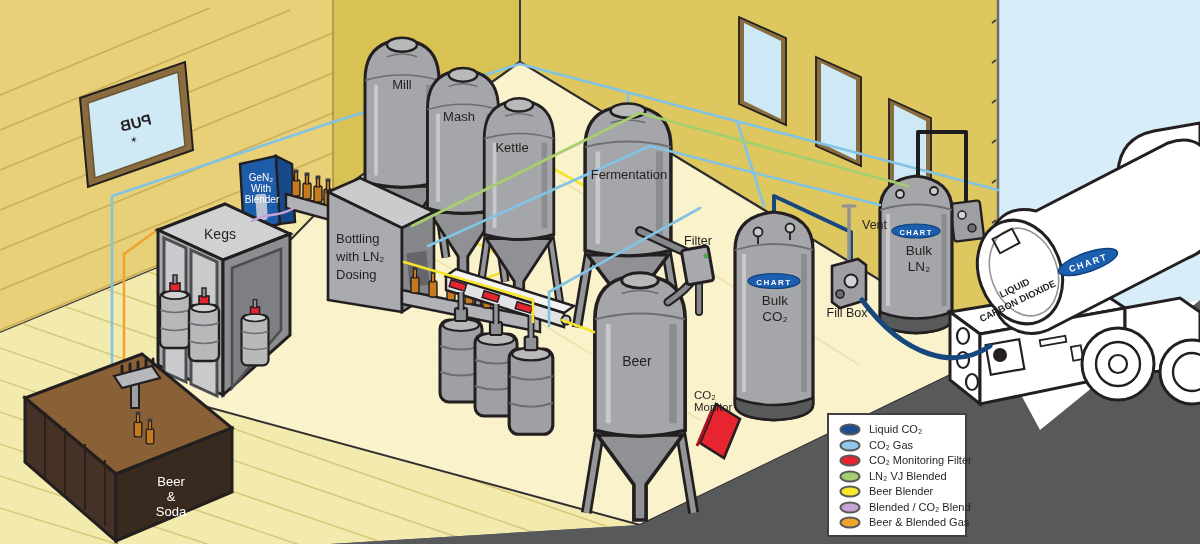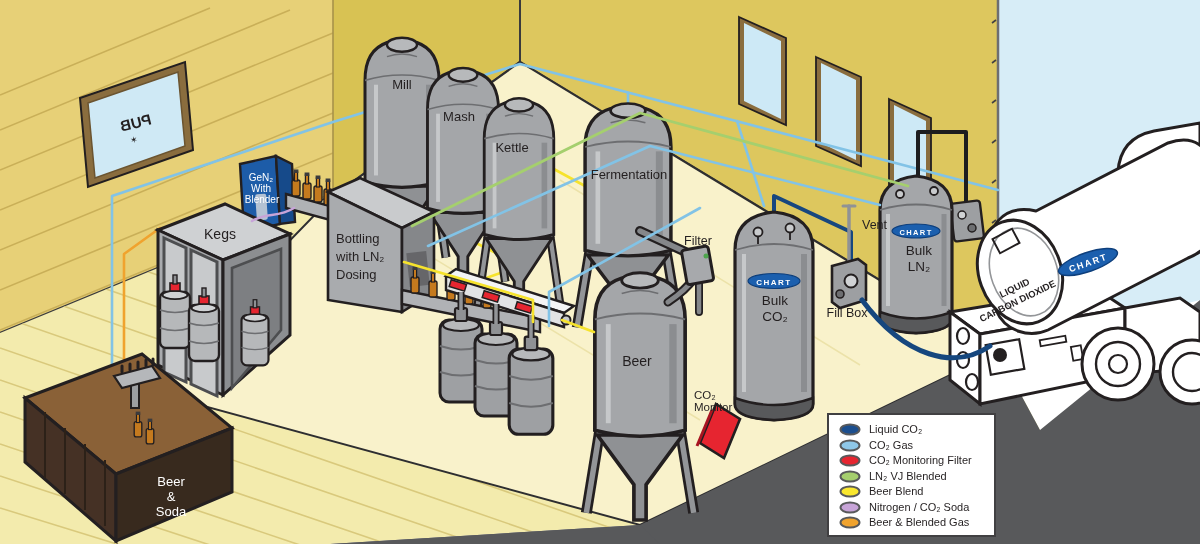--- a/index.html
+++ b/index.html
@@ -5,21 +5,21 @@
   html,body{margin:0;padding:0;background:#ffffff;}
   #stage{position:relative;width:1200px;height:544px;overflow:hidden;
          font-family:"Liberation Sans","DejaVu Sans",sans-serif;background:#fff;}
   #scene{position:absolute;left:0;top:0;}
   text{font-family:"Liberation Sans","DejaVu Sans",sans-serif;fill:#231f20;}
   .lbl{font-size:13px;}
   .lbl-sm{font-size:12.5px;}
   .lbl-xs{font-size:11.5px;}
   .lbl-lg{font-size:14px;}
   .white{fill:#ffffff;}
-  #legend{position:absolute;left:827px;top:413px;width:169px;height:124px;
+  #legend{position:absolute;left:827px;top:413px;width:140px;height:124px;
           background:#ffffff;border:2px solid #414042;box-sizing:border-box;
           padding:7px 6px 5px 10px;display:flex;flex-direction:column;justify-content:space-between;}
   .legend-row{display:flex;align-items:center;gap:8px;height:15px;}
   .legend-row span{font-size:11px;color:#231f20;white-space:nowrap;line-height:1;}
   .swatch{flex:0 0 auto;display:block;}
 </style>
 </head>
 <body>
 
 <div id="stage">
@@ -368,27 +368,27 @@
   <div class="legend-row">
     <svg class="swatch" width="22" height="13">
           <ellipse cx="11" cy="6.5" rx="9.5" ry="5" stroke="#58595b" stroke-width="2" fill="#a5cf6e"></ellipse>
         </svg>
     <span>LN₂ VJ Blended</span>
   </div>
   <div class="legend-row">
     <svg class="swatch" width="22" height="13">
           <ellipse cx="11" cy="6.5" rx="9.5" ry="5" stroke="#58595b" stroke-width="2" fill="#f9e72e"></ellipse>
         </svg>
-    <span>Beer Blend</span>
+    <span>Beer Blender</span>
   </div>
   <div class="legend-row">
     <svg class="swatch" width="22" height="13">
           <ellipse cx="11" cy="6.5" rx="9.5" ry="5" stroke="#58595b" stroke-width="2" fill="#c7a4d8"></ellipse>
         </svg>
-    <span>Nitrogen / CO₂ Soda</span>
+    <span>Blended / CO₂ Blend</span>
   </div>
   <div class="legend-row">
     <svg class="swatch" width="22" height="13">
           <ellipse cx="11" cy="6.5" rx="9.5" ry="5" stroke="#58595b" stroke-width="2" fill="#f0a32e"></ellipse>
         </svg>
     <span>Beer &amp; Blended Gas</span>
   </div>
 </div>
 </div>
 

